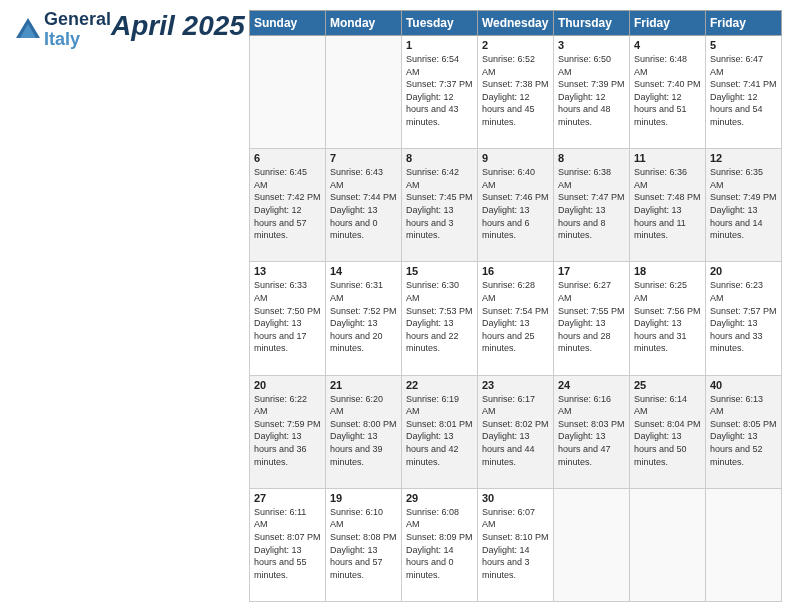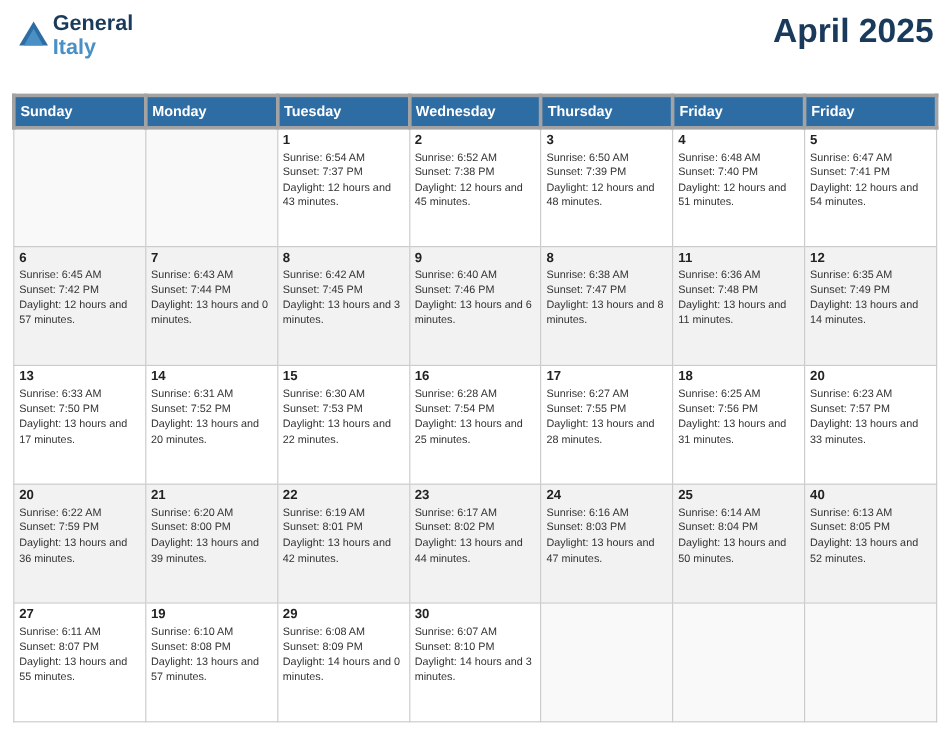--- a/index.html
+++ b/index.html
@@ -8,22 +8,21 @@
       height: 612px;
       font-family: Arial, sans-serif;
       background: #fff;
       overflow: hidden;
     }
     .page {
       width: 792px;
       height: 612px;
       padding: 10px;
       display: flex;
-      flex-direction: column;
-      gap: 20px;
+      flex-direction: row;
     }
     .header {
       display: flex;
       justify-content: space-between;
       align-items: flex-start;
       margin-bottom: 8px;
       padding: 0 4px;
     }
     .logo {
       display: flex;
@@ -38,20 +37,21 @@
     .logo-text span {
       color: #4a90c4;
     }
     .logo-icon {
       width: 28px;
       height: 28px;
       margin-right: 2px;
     }
     .title-block {
       text-align: left;
+      font-style: italic;
     }
     .month-title {
       font-size: 28px;
       font-weight: bold;
       color: #1a3a5c;
     }
     .location {
       font-size: 14px;
       color: #444;
     }
@@ -61,21 +61,21 @@
       border-collapse: collapse;
       width: 100%;
       table-layout: fixed;
     }
     .calendar th {
       background: #2e6da4;
       color: #fff;
       font-size: 12px;
       font-weight: bold;
       padding: 5px 4px;
-      border: 3px solid #a3a3a3;
+      border: 1px solid #a3a3a3;
       text-align: left;
     }
     .calendar td {
       border: 1px solid #ccc;
       vertical-align: top;
       padding: 3px 4px;
       font-size: 9.5px;
       color: #222;
       height: 88px;
       width: calc(100% / 7);

